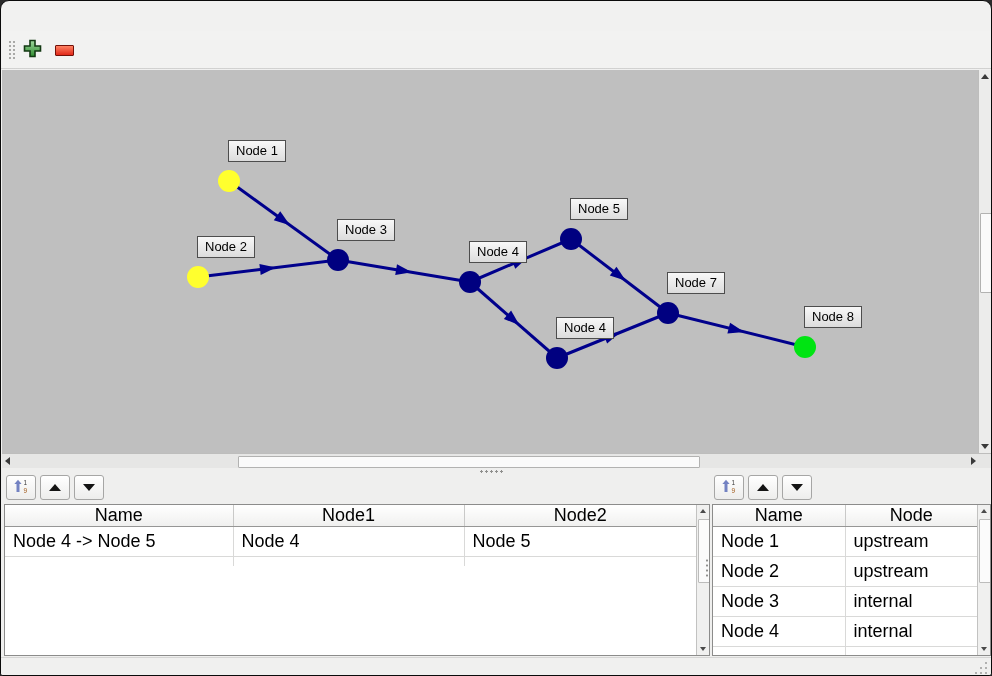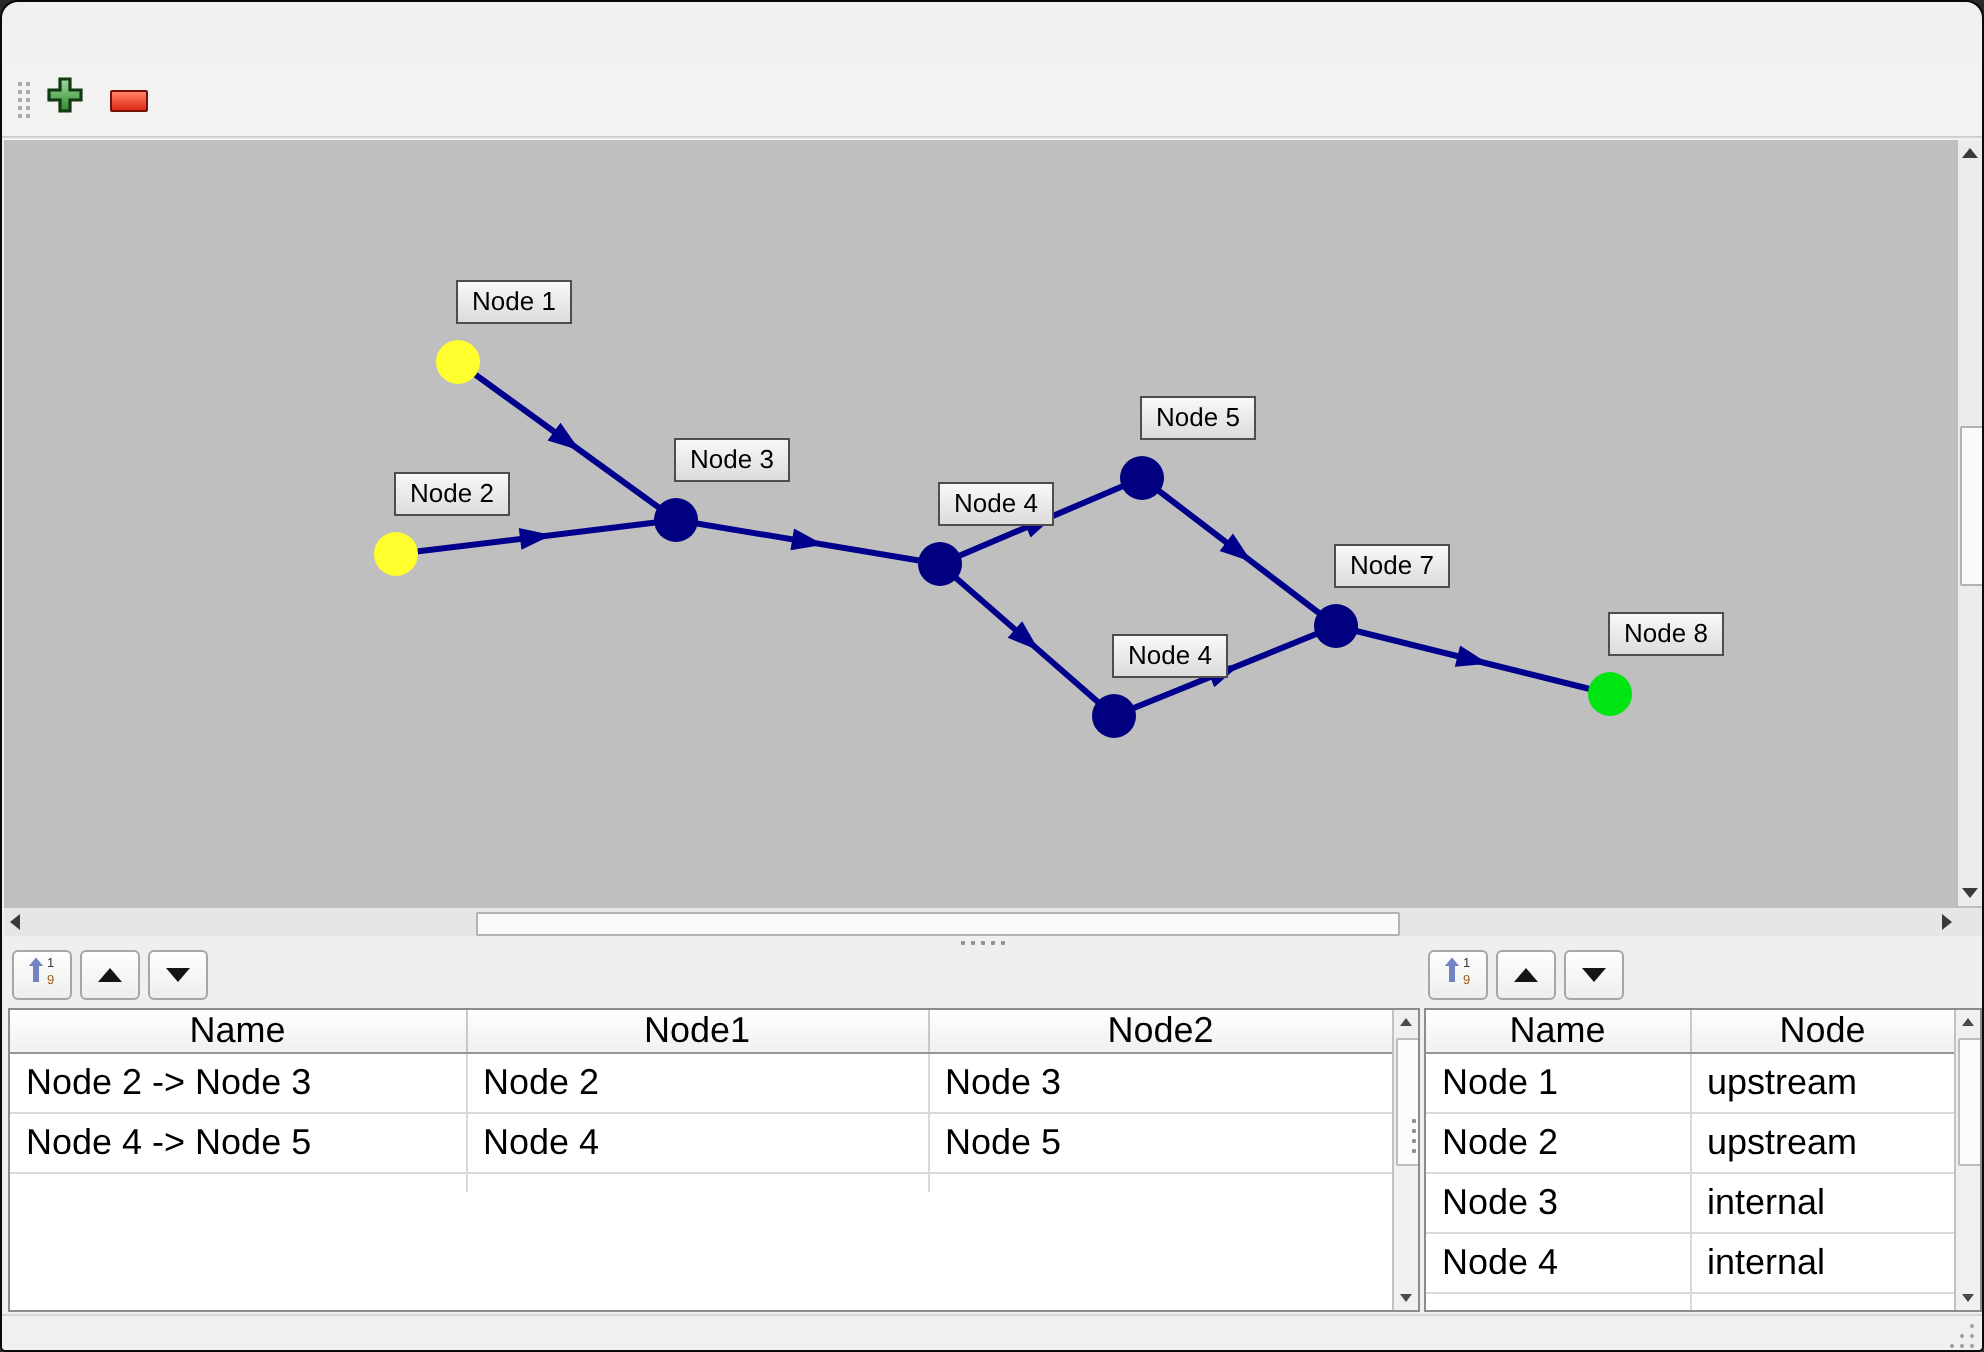--- a/index.html
+++ b/index.html
@@ -204,25 +204,20 @@
             </colgroup>
           <thead>
             <tr>
               <th>Name</th>
               <th>Node1</th>
               <th>Node2</th>
             </tr>
           </thead>
           <tbody>
             <tr>
-              <td>Node 2 -&gt; Node 3</td>
-              <td>Node 2</td>
-              <td>Node 3</td>
-            </tr>
-            <tr>
               <td>Node 4 -&gt; Node 5</td>
               <td>Node 4</td>
               <td>Node 5</td>
             </tr>
             <tr class="partial">
               <td></td>
                 <td></td>
                 <td></td>
             </tr>
           </tbody>

